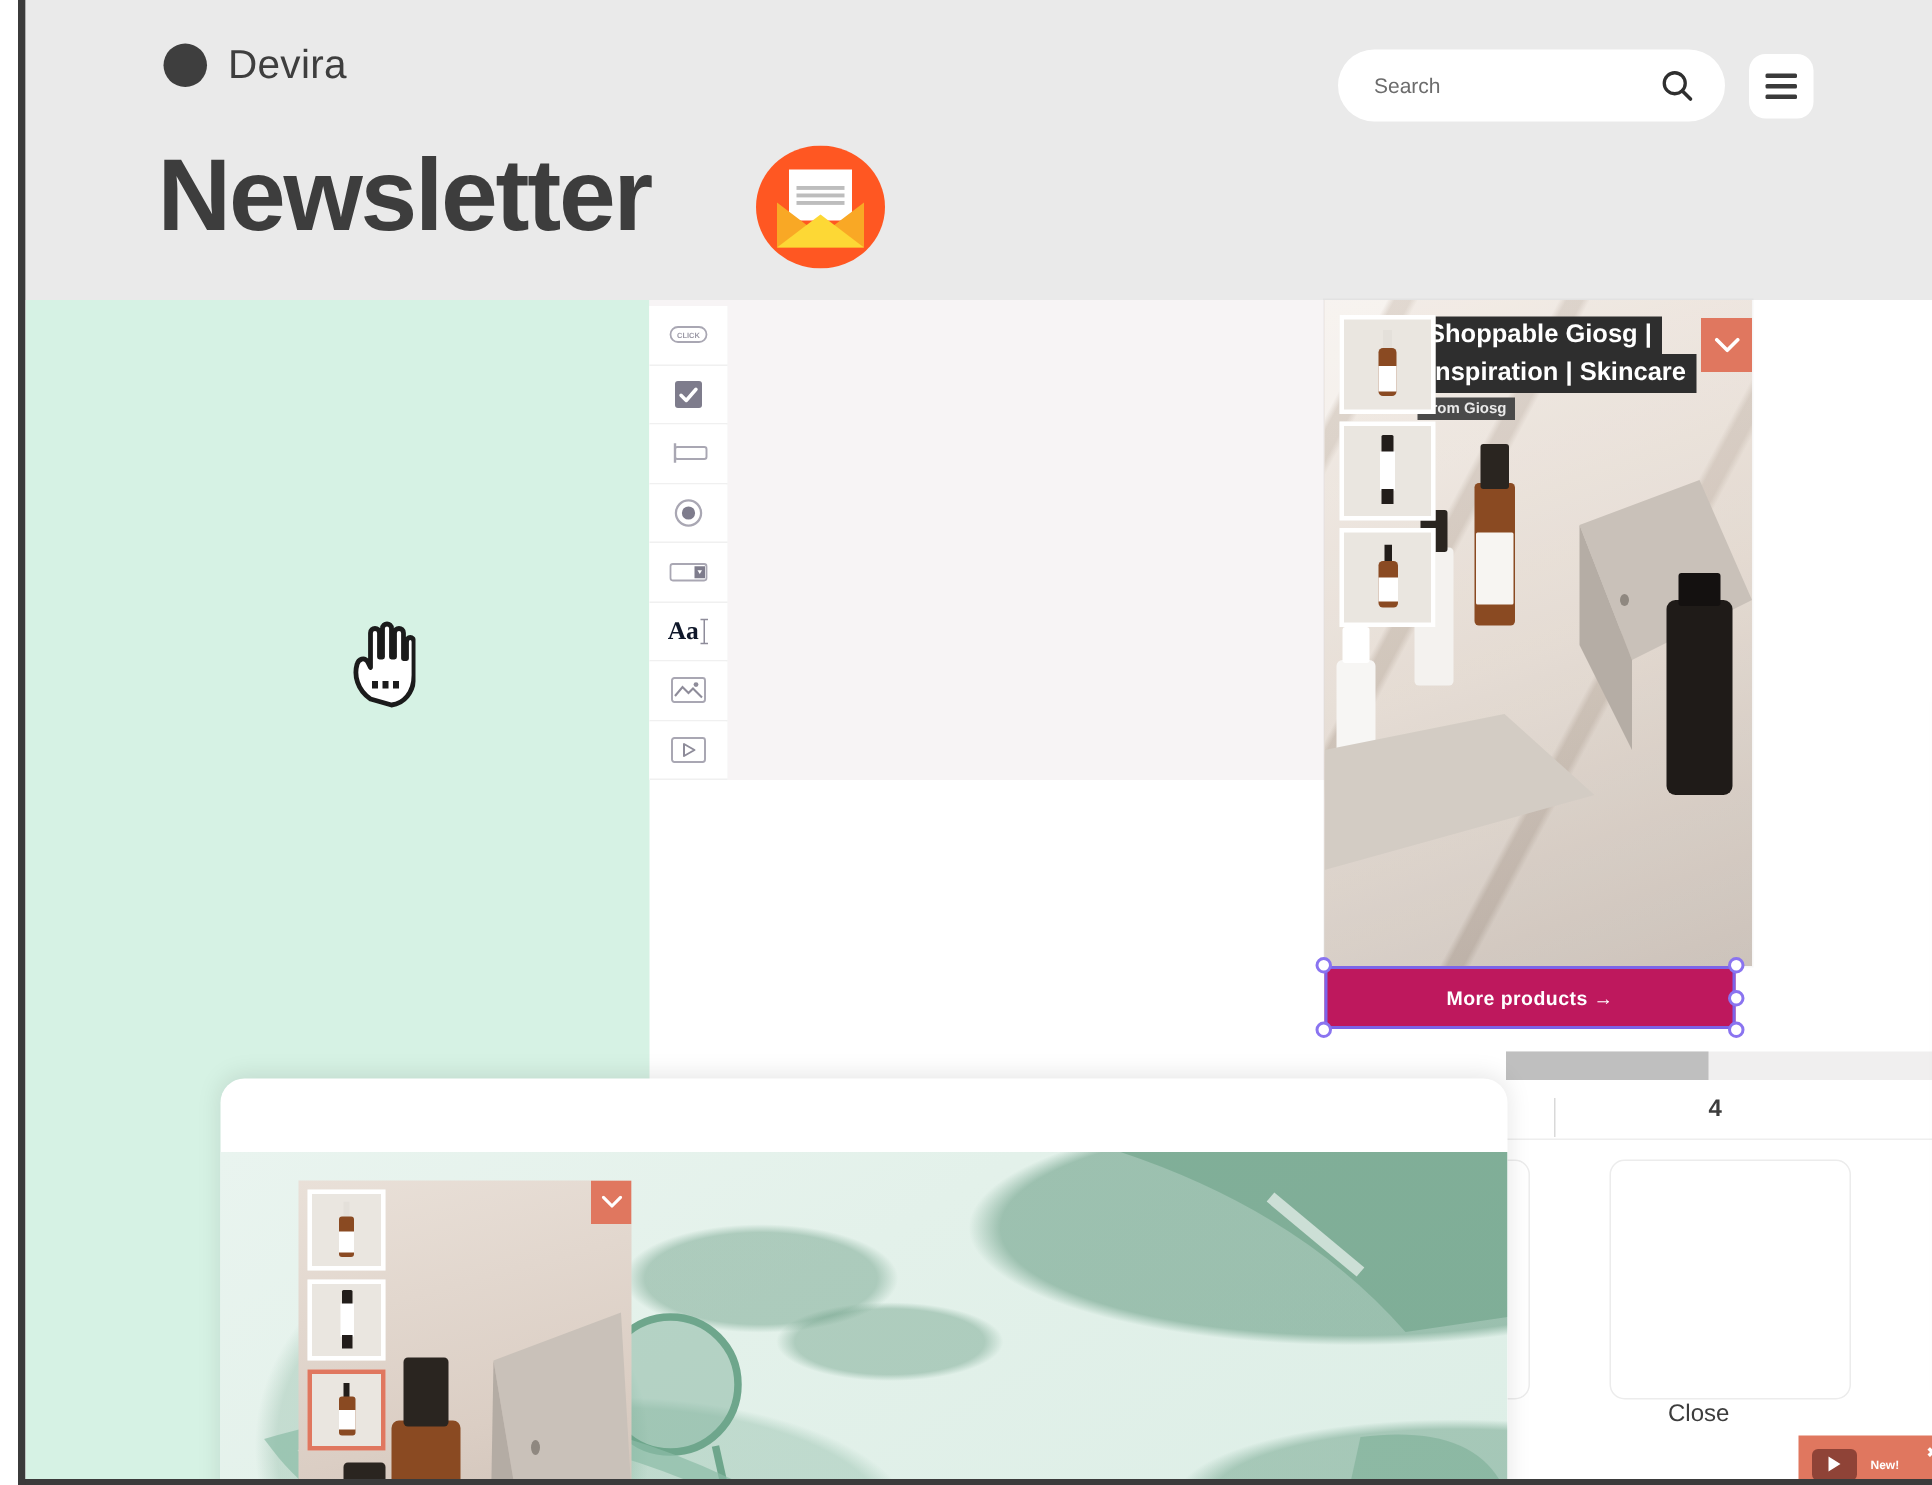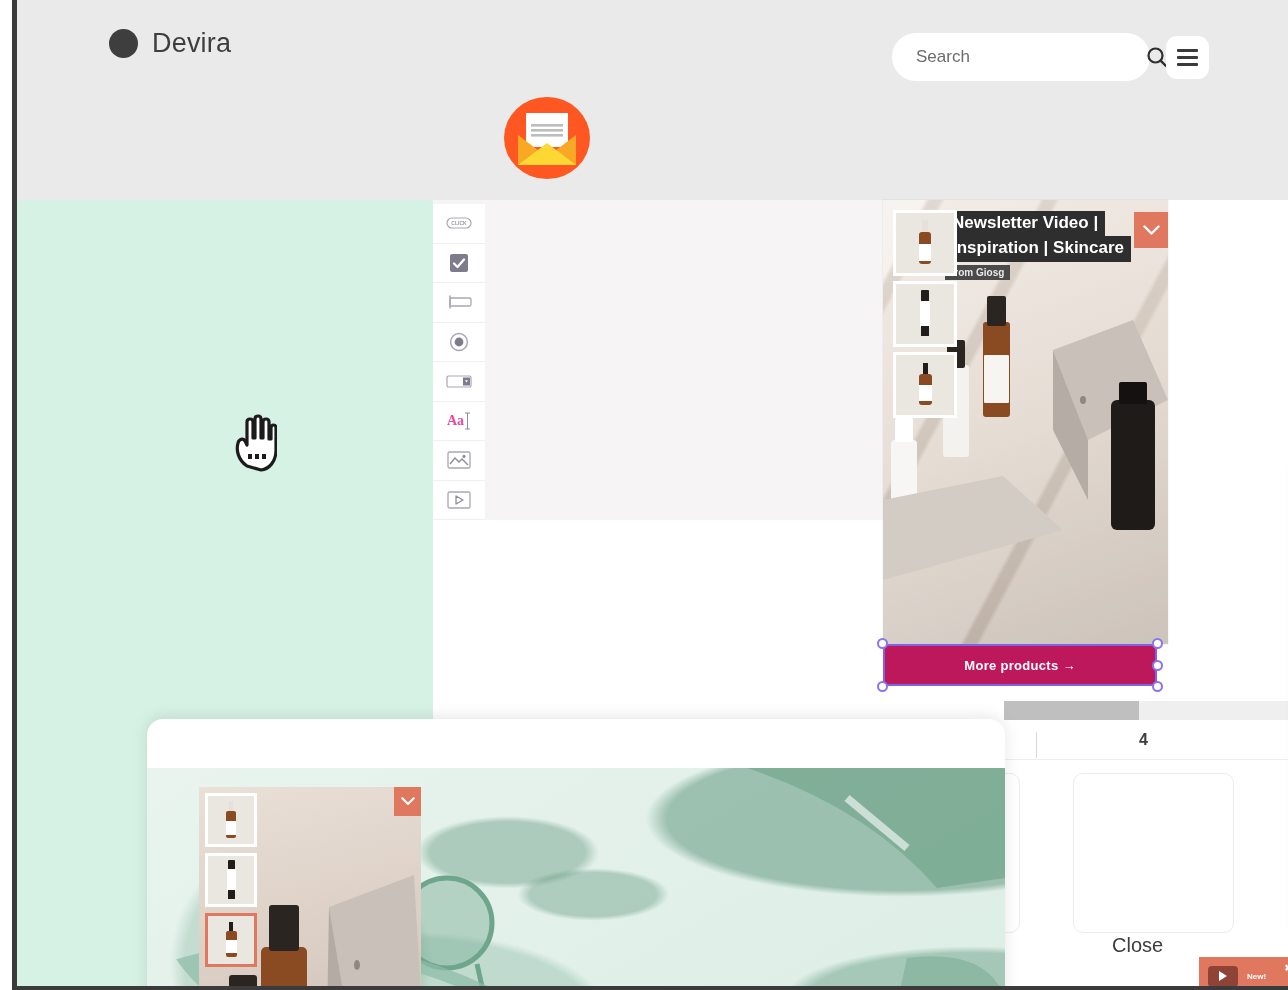--- a/index.html
+++ b/index.html
@@ -49,21 +49,21 @@
     position: absolute; left: 875px; top: 33px;
     width: 258px; height: 48px;
     background: #ffffff; border-radius: 24px;
     display: flex; align-items: center;
   }
   .search-input {
     border: 0; outline: none; background: transparent;
     flex: 1; height: 100%;
     padding: 0 8px 0 24px;
     font-family: "Liberation Sans", sans-serif;
-    font-size: 17px; color: #a16207;
+    font-size: 14px; color: #a16207;
   }
   .search-input::placeholder { color: #6c6c6c; }
   .search-icon { margin-right: 20px; display: flex; }
   .menu-btn {
     position: absolute; left: 1149px; top: 36px;
     width: 43px; height: 43px; border-radius: 11px;
     background: #ffffff; border: 0;
     display: flex; flex-direction: column;
     align-items: center; justify-content: center; gap: 4px;
     cursor: pointer;
@@ -107,21 +107,21 @@
   }
   .tool-btn {
     width: 52px; height: 39.5px;
     display: flex; align-items: center; justify-content: center;
     border-bottom: 1px solid #f0f0f0;
     background: #ffffff; border-left: 0; border-right: 0; border-top: 0;
     cursor: pointer;
   }
   .tool-aa {
     font-family: "Liberation Serif", serif;
-    font-size: 14px; font-weight: bold; color: #ec4899;
+    font-size: 17px; font-weight: bold; color: #0f172a;
   }
 
   
   .video-card {
     position: absolute; left: 866px; top: 0;
     width: 285px; height: 444px;
     overflow: hidden;
     background: linear-gradient(160deg,#e6ddd6 0%,#d8cbc1 45%,#bdb0a6 100%);
     box-shadow: 0 0 0 1px rgba(0,0,0,.03);
   }
@@ -238,21 +238,21 @@
     border-top: 5px solid transparent;
     border-bottom: 5px solid transparent;
   }
   .badge-text { font-size: 8px; font-weight: bold; color: #ffffff; }
   .badge-close {
     position: absolute; right: 7px; top: 6px;
     font-size: 9px; font-weight: bold; color: #ffffff;
   }
   .panel-label {
     position: absolute; top: 240px;
-    font-size: 20px; color: #3d3d3d;
+    font-size: 16px; color: #3d3d3d;
   }
   .panel-label.preview { left: -30px; }
   .panel-label.close   { left: 135px; }
 
   .far-right-card {
     position: absolute; left: 1278px; top: 255px;
     width: 30px; height: 485px;
     background: #ffffff; border-radius: 14px 0 0 14px;
     box-shadow: -3px 0 8px rgba(0,0,0,.07);
   }
@@ -332,20 +332,21 @@
 
 <div id="root">
 
   <div class="header">
 
     <div class="brand">
       <div class="brand-dot"></div>
       <div class="brand-name">Devira</div>
     </div>
 
+    <div class="page-title">Newsletter</div>
 
     <div class="mail-icon">
       <svg viewBox="0 0 86 82" width="86" height="82">
         <ellipse cx="43" cy="41" rx="43" ry="41" fill="#ff5722"></ellipse>
         <rect x="22" y="16" width="42" height="34" fill="#ffffff"></rect>
         <rect x="27" y="27" width="32" height="2.6" fill="#bdbdbd"></rect>
         <rect x="27" y="32" width="32" height="2.6" fill="#bdbdbd"></rect>
         <rect x="27" y="37" width="32" height="2.6" fill="#bdbdbd"></rect>
         <path d="M14 38 L43 60 L72 38 L72 68 L14 68 Z" fill="#f9a825"></path>
         <path d="M14 68 L43 46 L72 68 Z" fill="#fdd835"></path>
@@ -454,21 +455,21 @@
           <rect x="64" y="140" width="18" height="28" rx="2" fill="#2a2520"></rect>
           <rect x="8" y="240" width="26" height="66" rx="4" fill="#f7f6f4"></rect>
           <rect x="12" y="218" width="18" height="24" rx="2" fill="#ffffff"></rect>
           <rect x="228" y="200" width="44" height="130" rx="6" fill="#1f1b18"></rect>
           <rect x="236" y="182" width="28" height="22" rx="2" fill="#141110"></rect>
           <polygon points="0,300 120,276 180,330 0,380" fill="#d3ccc4"></polygon>
         </svg>
       </div>
 
       <div class="vid-title">
-        <div class="vid-title-line">Newsletter Video |</div><br>
+        <div class="vid-title-line">Shoppable Giosg |</div><br>
         <div class="vid-title-line">Inspiration | Skincare</div><br>
         <div class="vid-sub">from Giosg</div>
       </div>
 
       <div class="thumb-strip">
         <div class="thumb">
           <svg class="bottle-mini" width="20" height="46" viewBox="0 0 20 46">
             <rect x="7" y="0" width="6" height="13" fill="#e4e0da"></rect>
             <rect x="4" y="12" width="12" height="32" rx="3" fill="#8a4a22"></rect>
             <rect x="4" y="24" width="12" height="17" fill="#ffffff"></rect>

